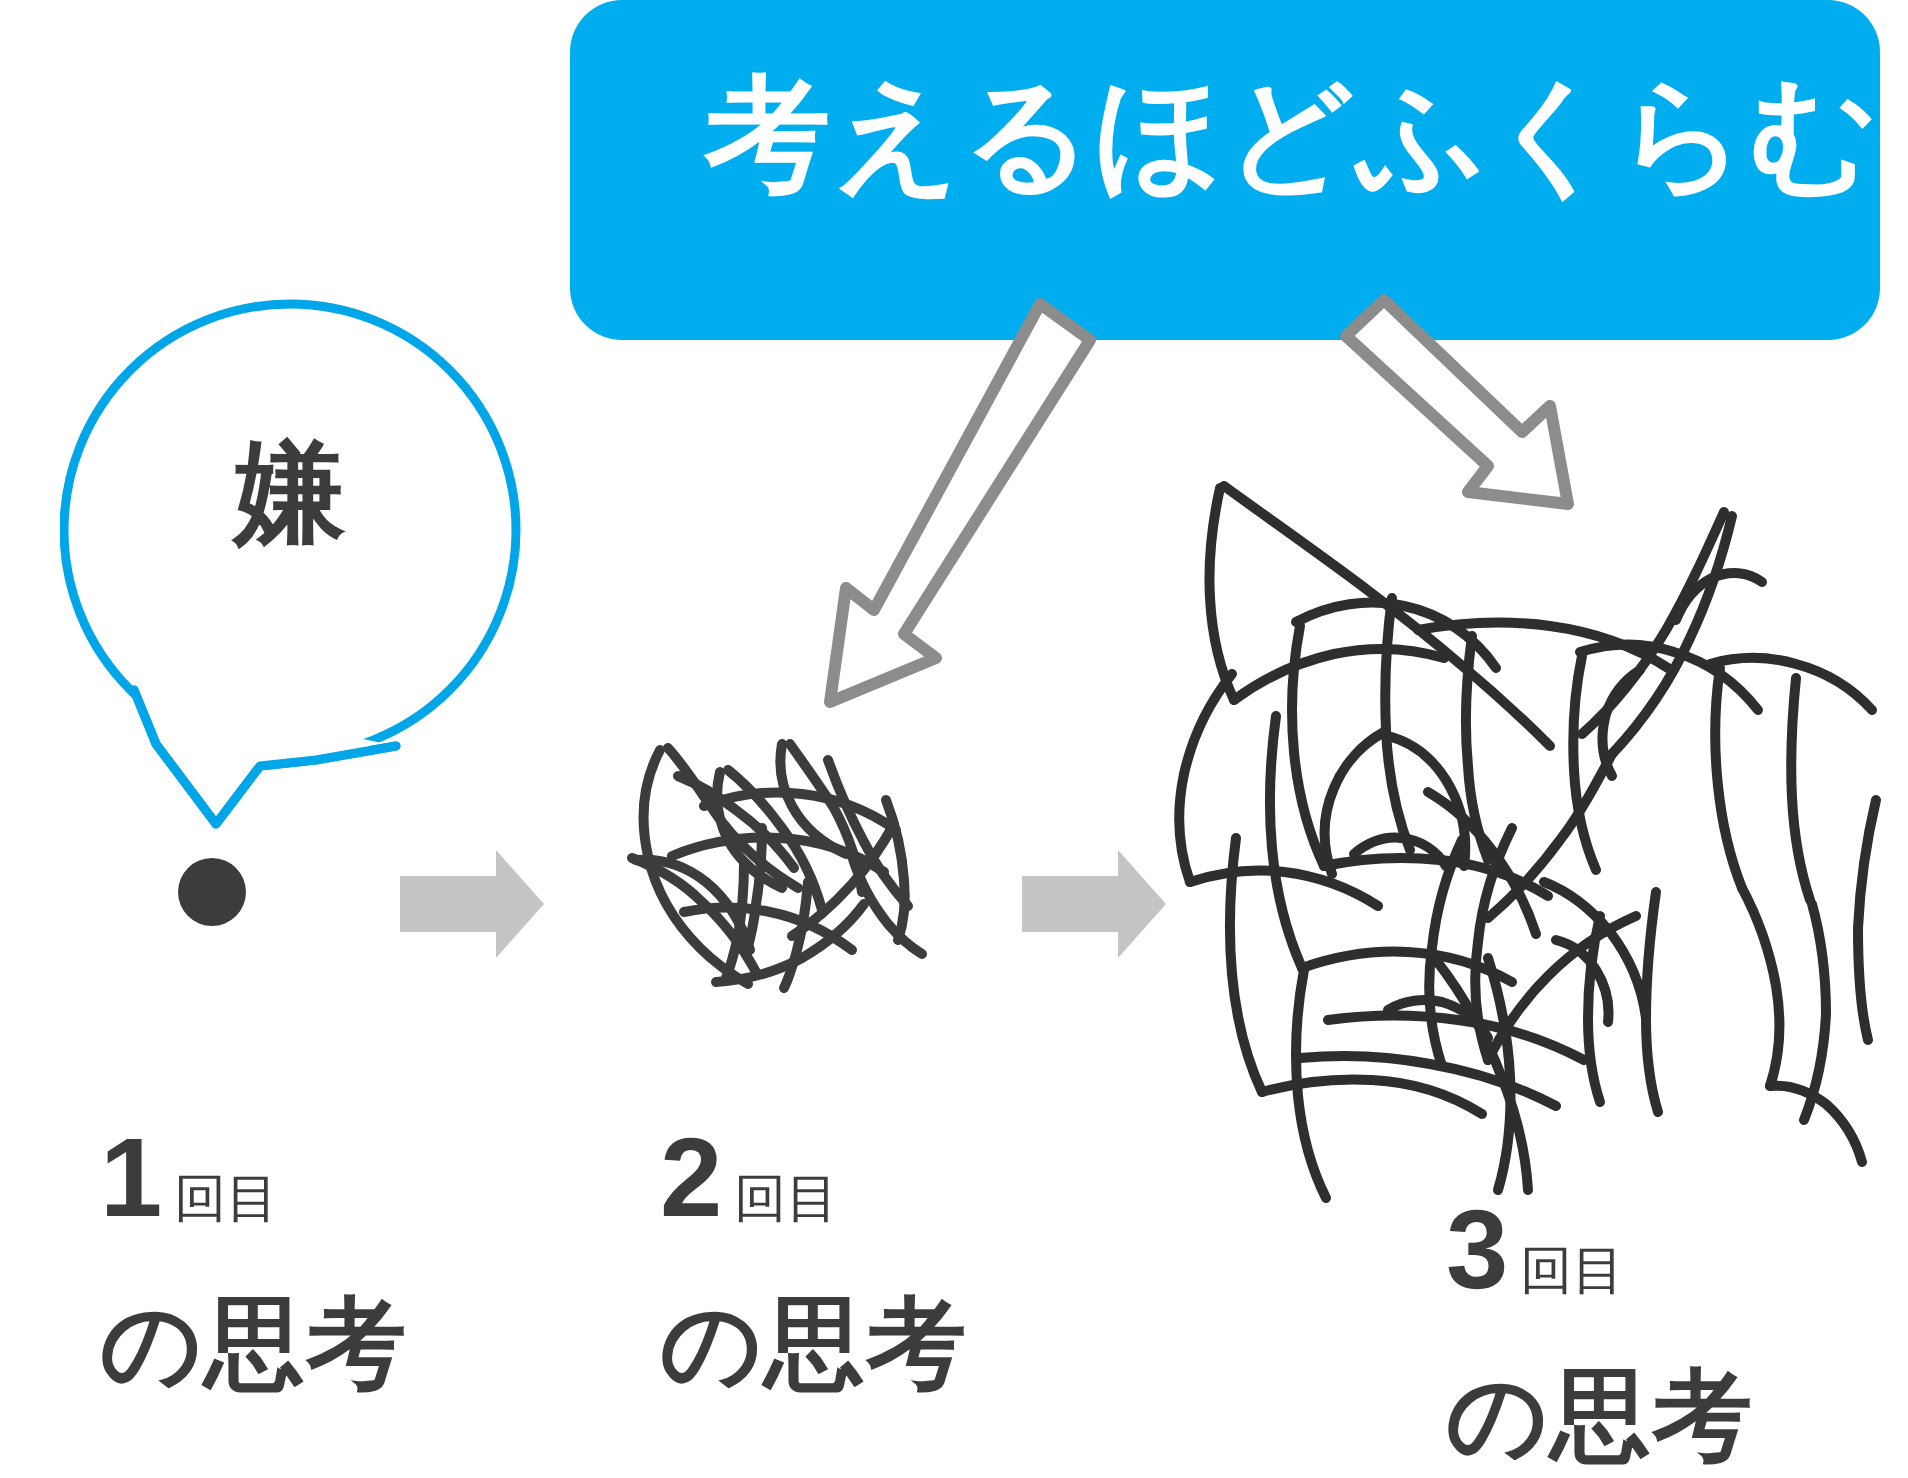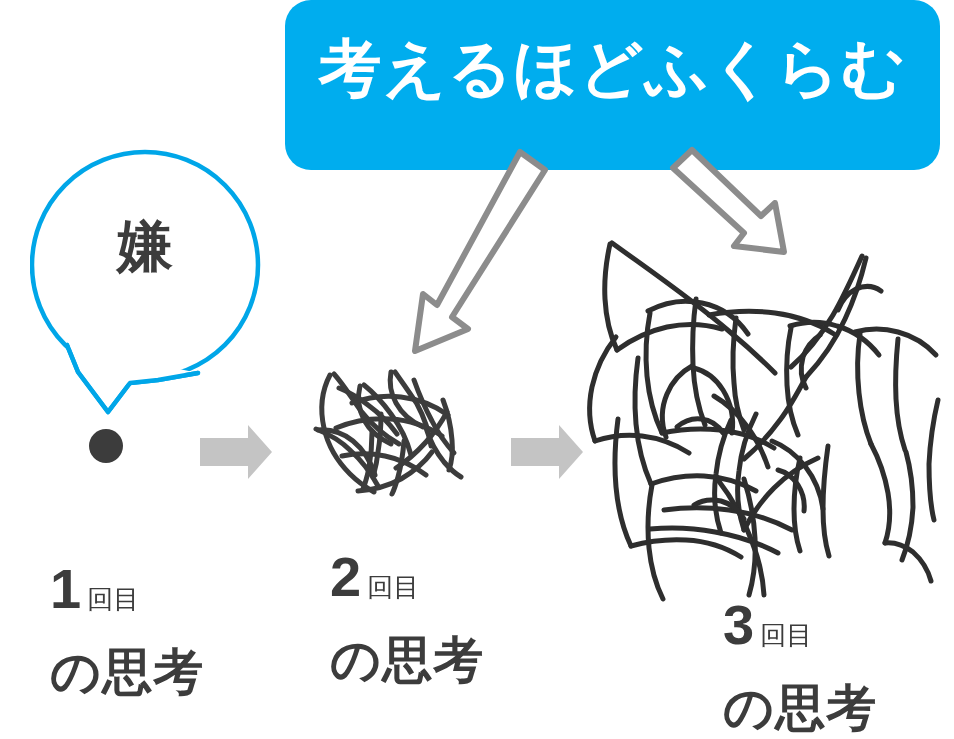--- a/index.html
+++ b/index.html
@@ -27,21 +27,21 @@
     height: 170px;
     background: #00adee;
     border-radius: 26px;
     box-sizing: border-box;
   }
   .banner-text {
     position: absolute;
     left: 0;
     right: 0;
     top: 34px;
-    text-align: center;
+    text-align: right;
     color: #ffffff;
     font-size: 63px;
     font-weight: bold;
     letter-spacing: 1px;
     line-height: 1.1;
     white-space: nowrap;
   }
 
   
   .bubble-wrap {
@@ -101,21 +101,21 @@
     margin-left: 6px;
   }
   .label .sub {
     display: block;
     font-size: 50px;
     font-weight: bold;
     margin-top: 18px;
     letter-spacing: 1px;
   }
   .label-1 { left: 50px;  top: 556px; }
-  .label-2 { left: 330px; top: 544px; }
+  .label-2 { left: 330px; top: 556px; }
   .label-3 { left: 723px; top: 556px; margin-top: 36px; }
 </style>
 </head>
 <body>
 
 <div id="stage">
 
   <div class="banner">
     <div class="banner-text">考えるほどふくらむ</div>
   </div>

